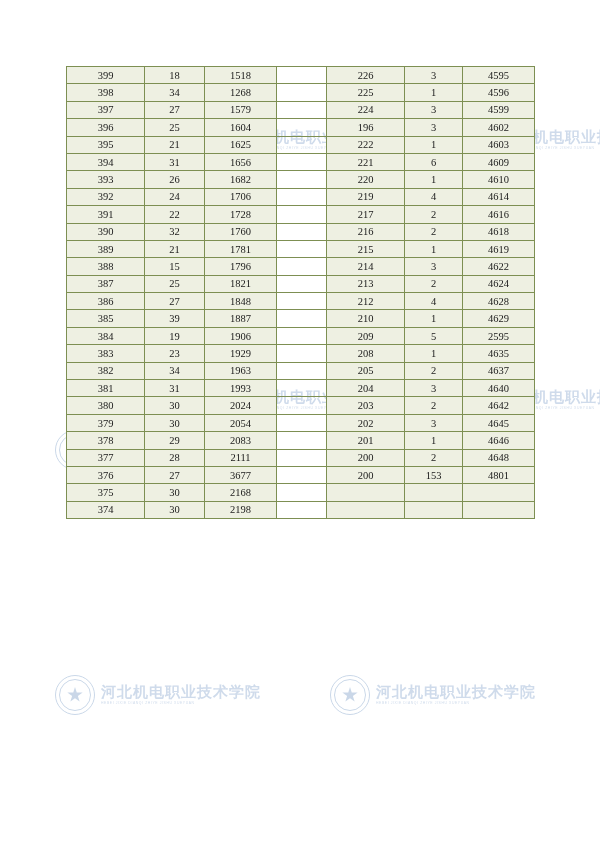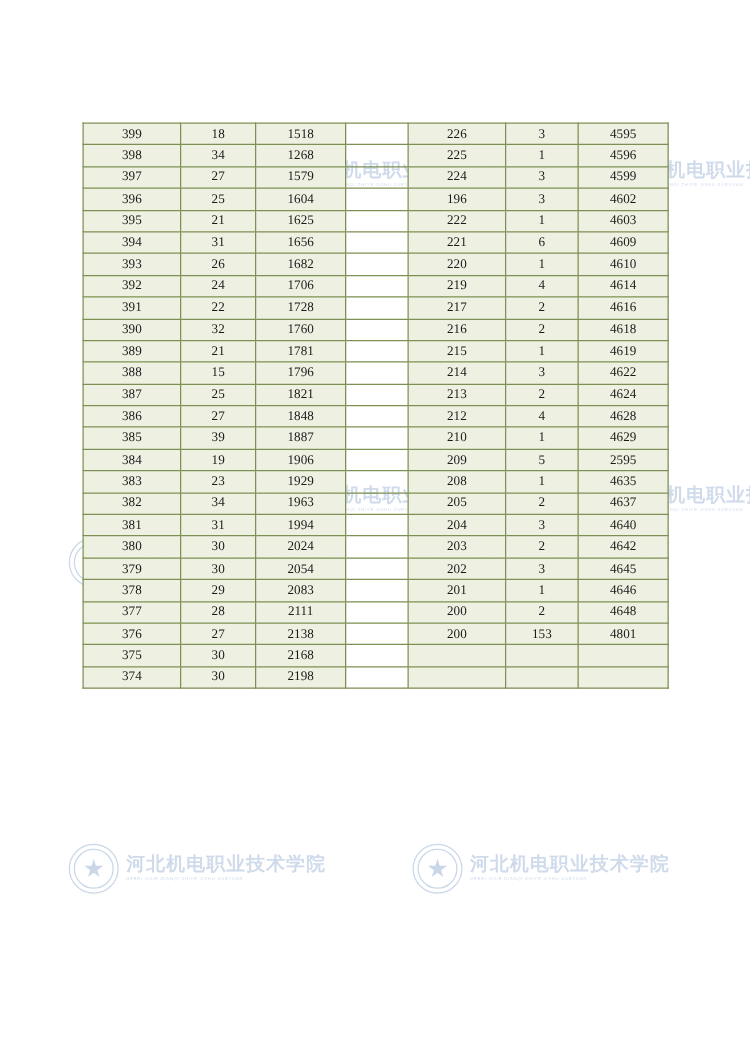--- a/index.html
+++ b/index.html
@@ -80,21 +80,20 @@
     white-space: nowrap;
     margin-top: 2px;
   }
 
   
   .table-wrap {
     position: absolute;
     left: 66px;
     top: 66px;
     width: 400px;
-    margin-top: 32px;
   }
   table.scoretable {
     border-collapse: collapse;
     width: 468px;
     table-layout: fixed;
   }
   table.scoretable td {
     border: 1px solid #7d8f52;
     height: 16.4px;
     text-align: center;
@@ -389,21 +388,21 @@
             <td class="tint">34</td>
             <td class="tint">1963</td>
             <td class="plain"></td>
             <td class="tint">205</td>
             <td class="tint">2</td>
             <td class="tint">4637</td>
           </tr>
           <tr>
             <td class="tint">381</td>
             <td class="tint">31</td>
-            <td class="tint">1994</td>
+            <td class="tint">1993</td>
             <td class="plain"></td>
             <td class="tint">204</td>
             <td class="tint">3</td>
             <td class="tint">4640</td>
           </tr>
           <tr>
             <td class="tint">380</td>
             <td class="tint">30</td>
             <td class="tint">2024</td>
             <td class="plain"></td>
@@ -434,21 +433,21 @@
             <td class="tint">28</td>
             <td class="tint">2111</td>
             <td class="plain"></td>
             <td class="tint">200</td>
             <td class="tint">2</td>
             <td class="tint">4648</td>
           </tr>
           <tr>
             <td class="tint">376</td>
             <td class="tint">27</td>
-            <td class="tint">2138</td>
+            <td class="tint">3677</td>
             <td class="plain"></td>
             <td class="tint">200</td>
             <td class="tint">153</td>
             <td class="tint">4801</td>
           </tr>
           <tr>
             <td class="tint">375</td>
             <td class="tint">30</td>
             <td class="tint">2168</td>
             <td class="plain"></td>

